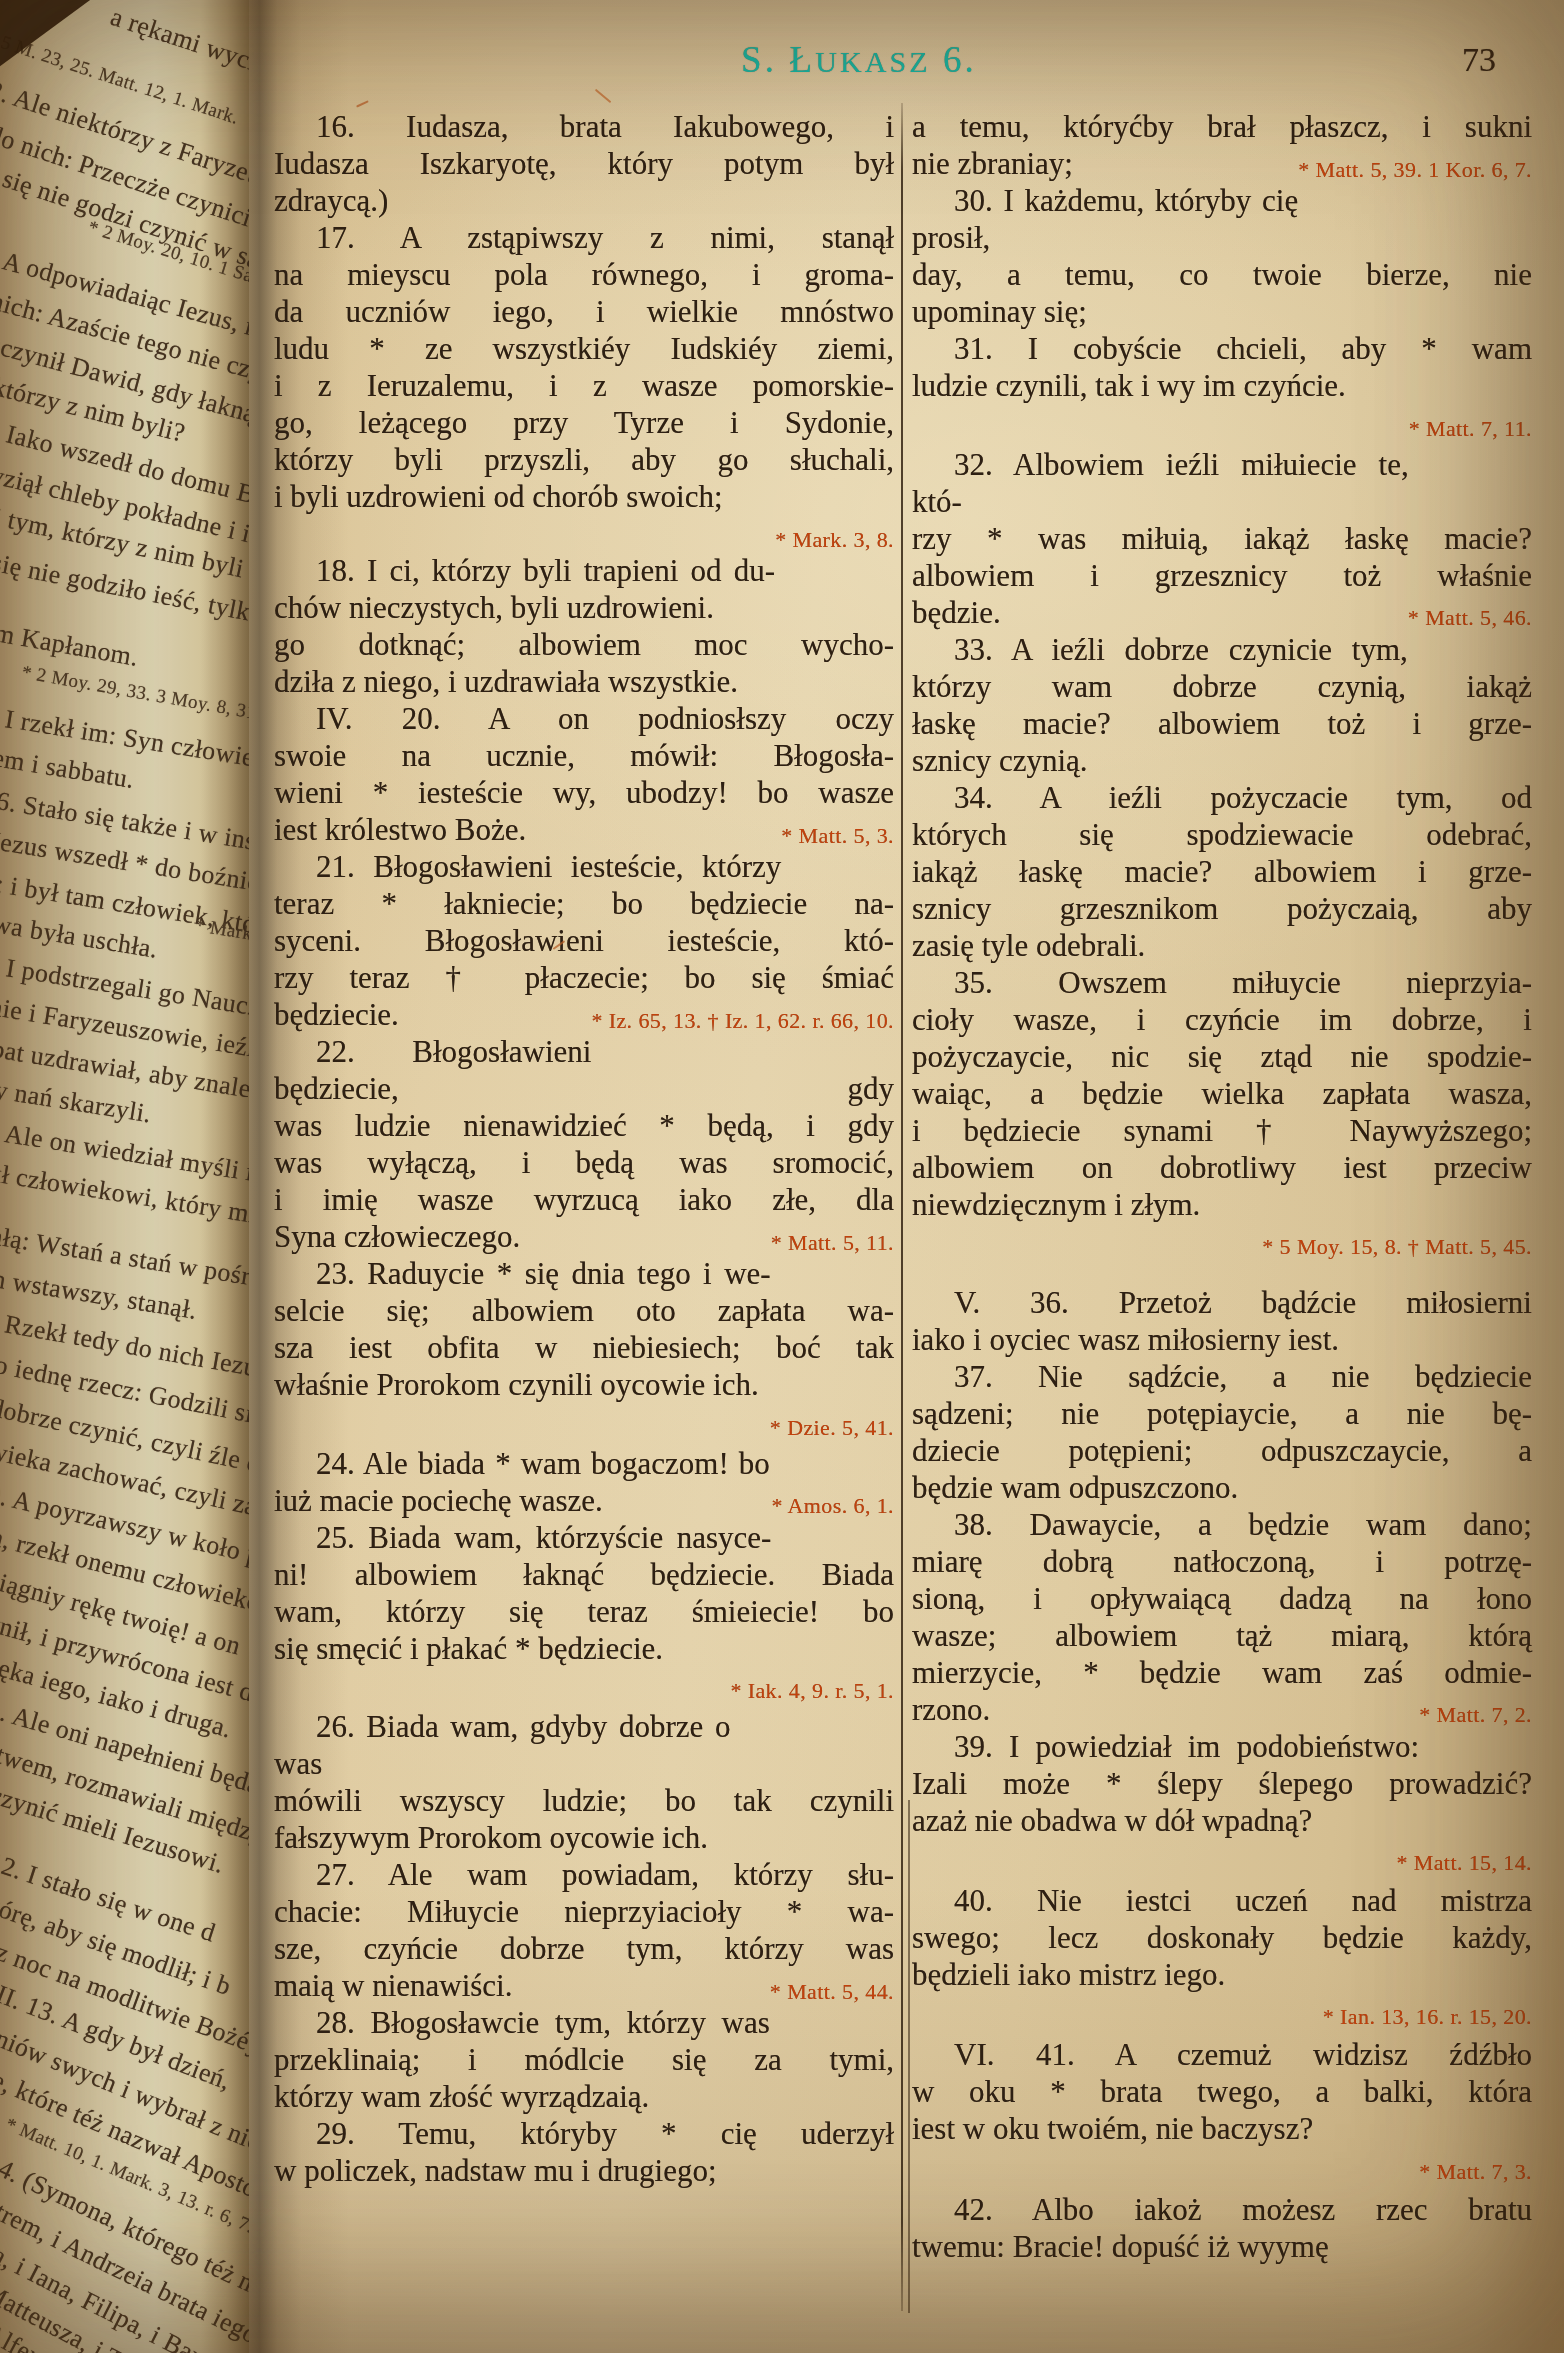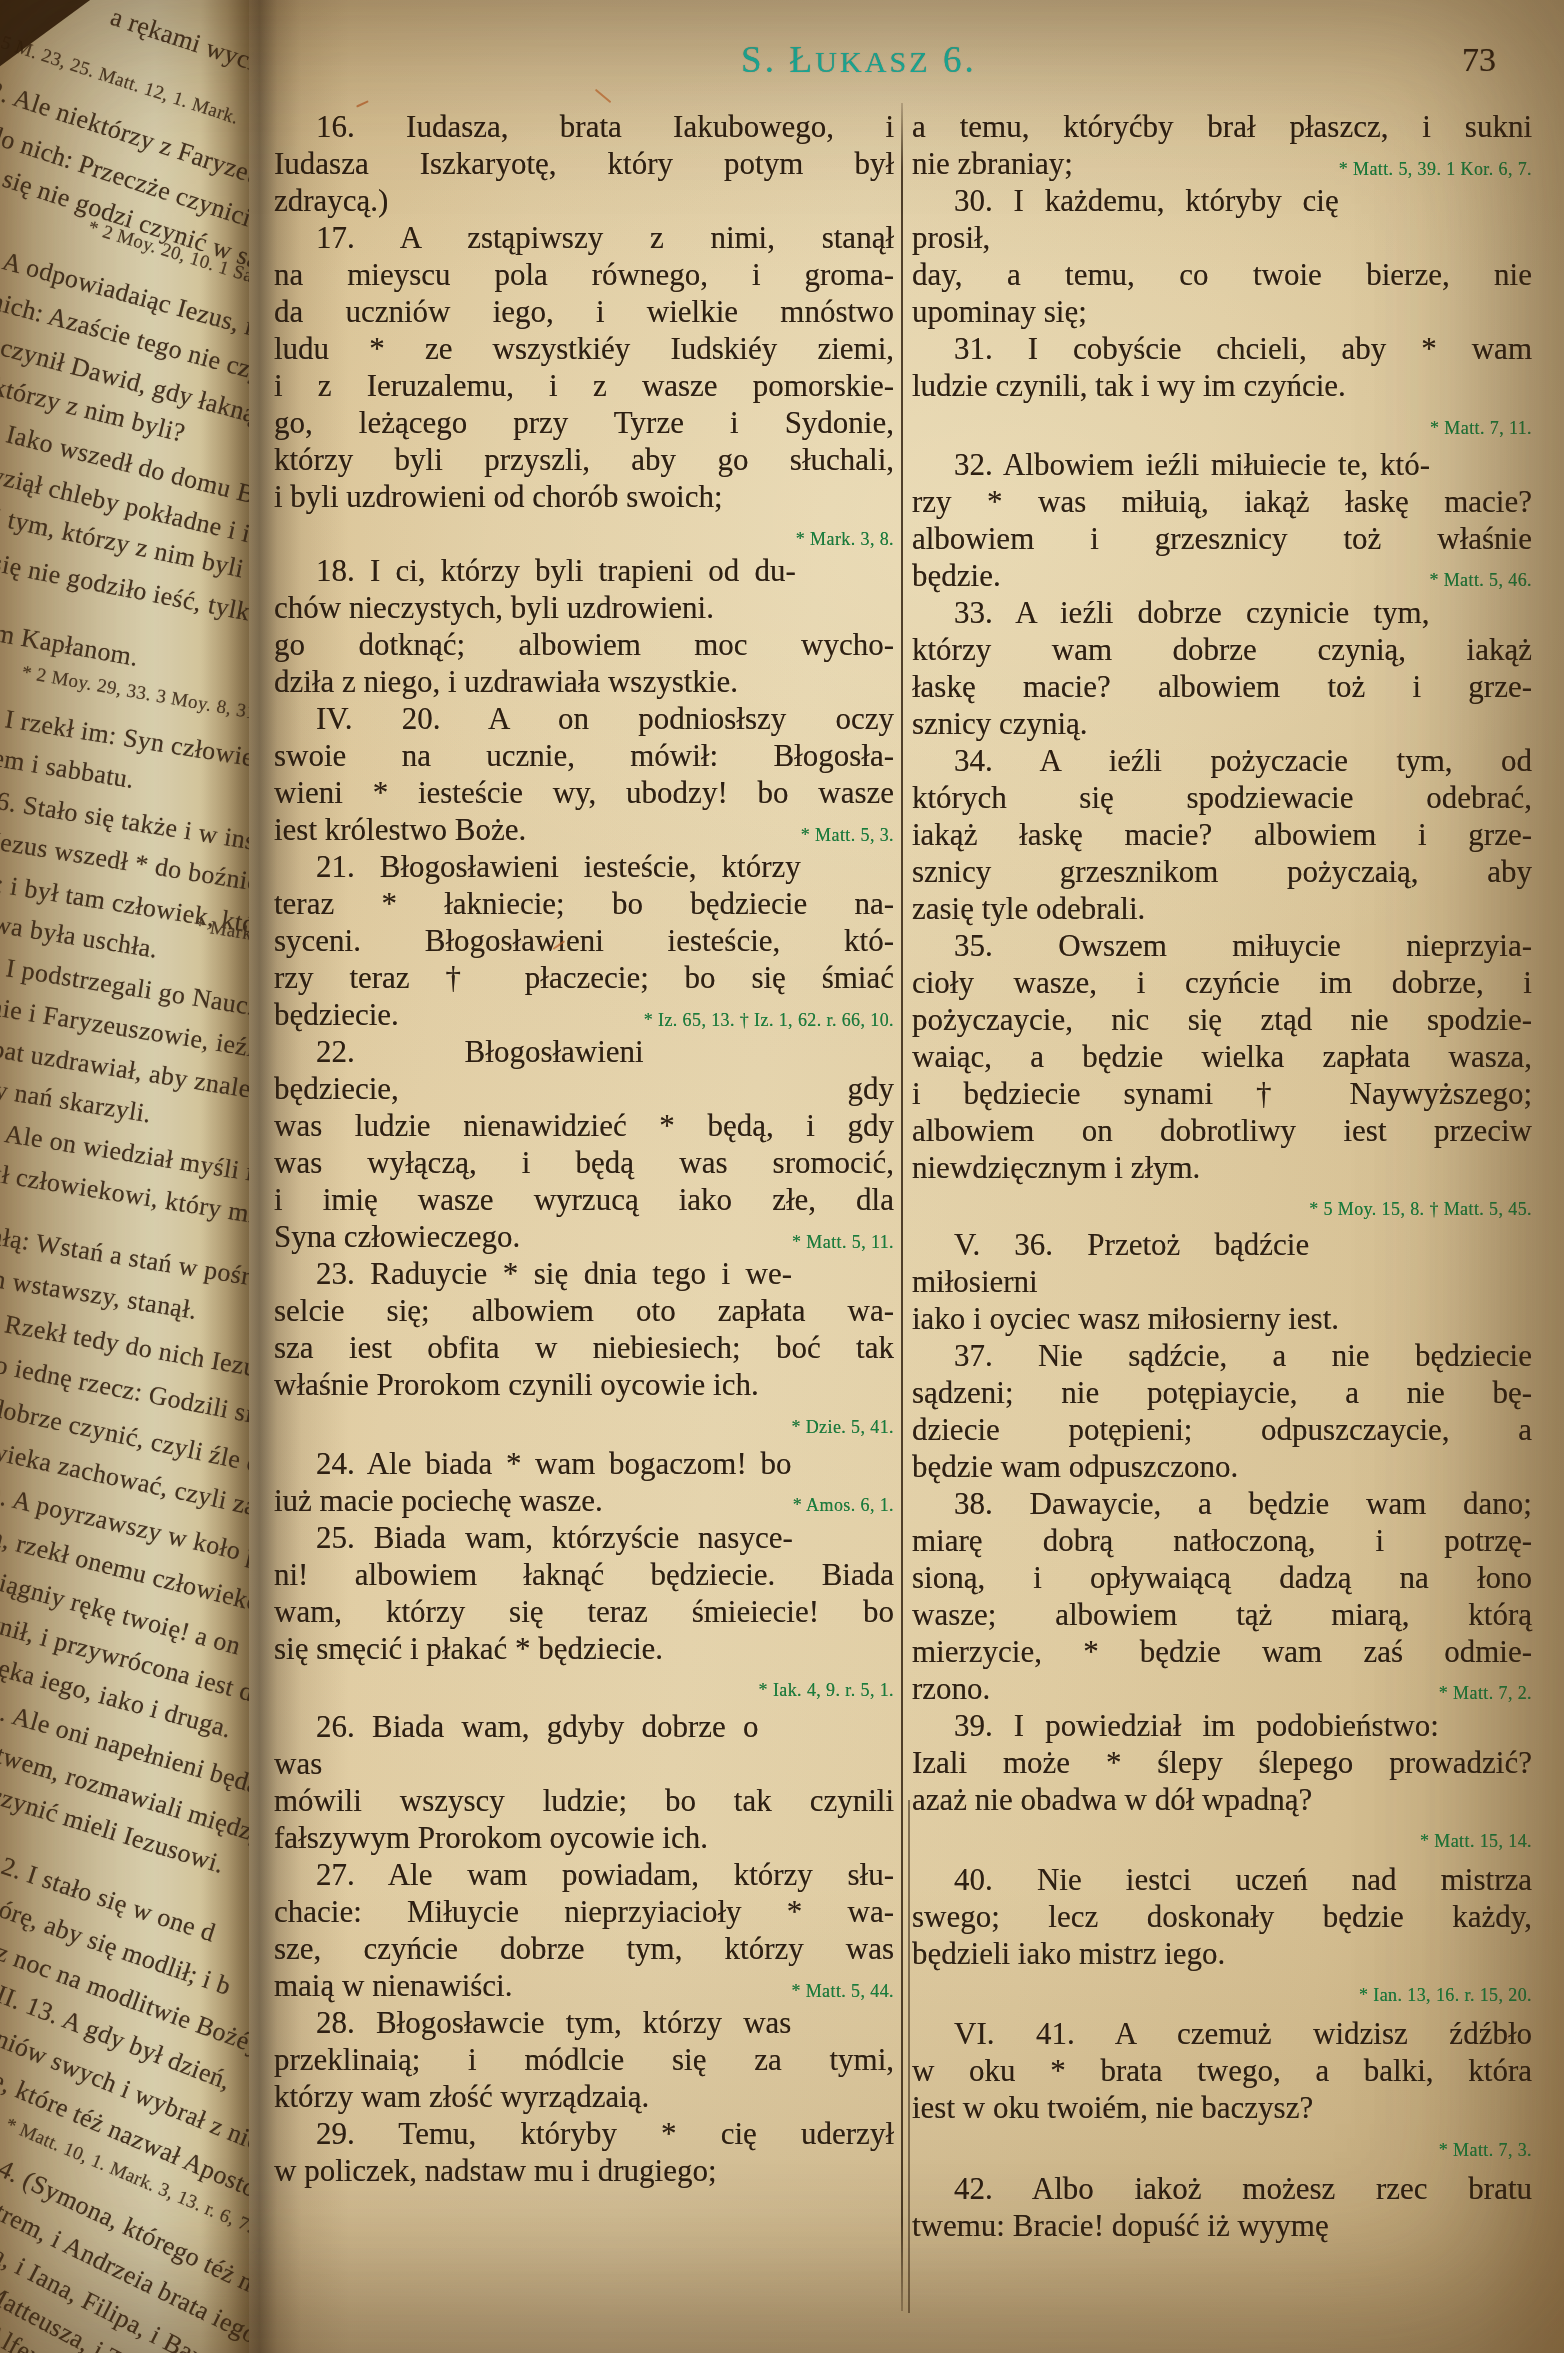--- a/index.html
+++ b/index.html
@@ -67,22 +67,22 @@
     position:absolute;top:108px;width:620px;
     font-size:31px;line-height:37px;color:#2e2013;
     text-shadow:0 0 0.5px rgba(46,32,19,0.55);
   }
   .col-left{left:274px;}
   .col-right{left:912px;}
   .bline{min-height:37px;}
   .bline.just{text-align:justify;text-align-last:justify;}
   .bline.ind{text-indent:42px;}
   .ref{
-    float:right;font-size:18px;line-height:inherit;padding-top:5.5px;
-    color:#15803d;letter-spacing:0.4px;text-indent:0;
+    float:right;font-size:22px;line-height:inherit;padding-top:5.5px;
+    color:#c2410c;letter-spacing:0.4px;text-indent:0;
   }
 </style>
 </head>
 <body>
 
 <div class="page"></div>
 <div class="curl">
     <div class="mfrag" style="left: 116px; top: 1.6px; transform: rotate(18deg);">a rękami wycie</div>
     <div class="mfrag small" style="left: 4.7px; top: 31px; transform: rotate(18deg);">5 M. 23, 25.   Matt. 12, 1.   Mark.</div>
     <div class="mfrag" style="left: -6.3px; top: 75px; transform: rotate(18deg);">2. Ale niektórzy z Faryzeuszów</div>
@@ -237,21 +237,21 @@
     <div class="bline just ind"><span>35. Owszem miłuycie nieprzyia-</span></div>
     <div class="bline just"><span>cioły wasze,  i czyńcie im dobrze,  i</span></div>
     <div class="bline just"><span>pożyczaycie, nic się ztąd nie spodzie-</span></div>
     <div class="bline just"><span>waiąc, a będzie wielka zapłata wasza,</span></div>
     <div class="bline just"><span>i będziecie synami  †  Naywyższego;</span></div>
     <div class="bline just"><span>albowiem on dobrotliwy iest przeciw</span></div>
     <div class="bline"><span>niewdzięcznym i złym.</span></div>
     <div class="bline">
       <span class="ref">* 5 Moy. 15, 8.   † Matt. 5, 45.</span>
     </div>
-    <div class="bline just ind" style="margin-top: 3px;"><span>V. 36. Przetoż bądźcie miłosierni</span></div>
+    <div class="bline just ind" style="margin-top: 24px;"><span>V. 36. Przetoż bądźcie miłosierni</span></div>
     <div class="bline"><span>iako i oyciec wasz miłosierny iest.</span></div>
     <div class="bline just ind"><span>37. Nie sądźcie,  a nie będziecie</span></div>
     <div class="bline just"><span>sądzeni;  nie potępiaycie,  a nie bę-</span></div>
     <div class="bline just"><span>dziecie potępieni;  odpuszczaycie,  a</span></div>
     <div class="bline"><span>będzie wam odpuszczono.</span></div>
     <div class="bline just ind"><span>38. Dawaycie, a będzie wam dano;</span></div>
     <div class="bline just"><span>miarę  dobrą  natłoczoną,  i  potrzę-</span></div>
     <div class="bline just"><span>sioną,  i opływaiącą dadzą na łono</span></div>
     <div class="bline just"><span>wasze;  albowiem tąż miarą,  którą</span></div>
     <div class="bline just"><span>mierzycie, * będzie wam zaś odmie-</span></div>

